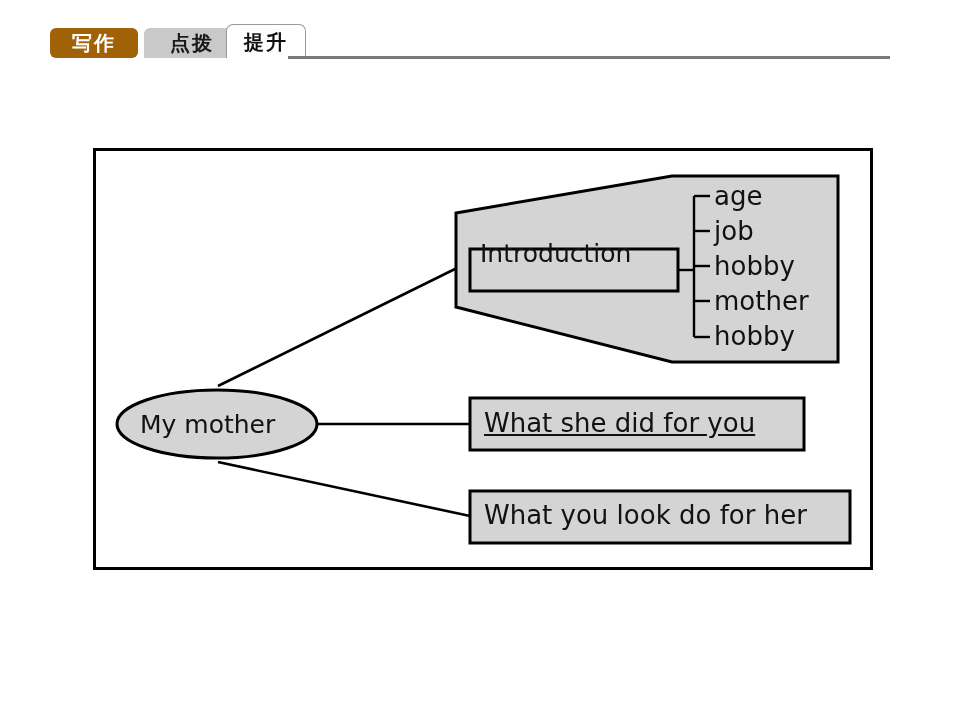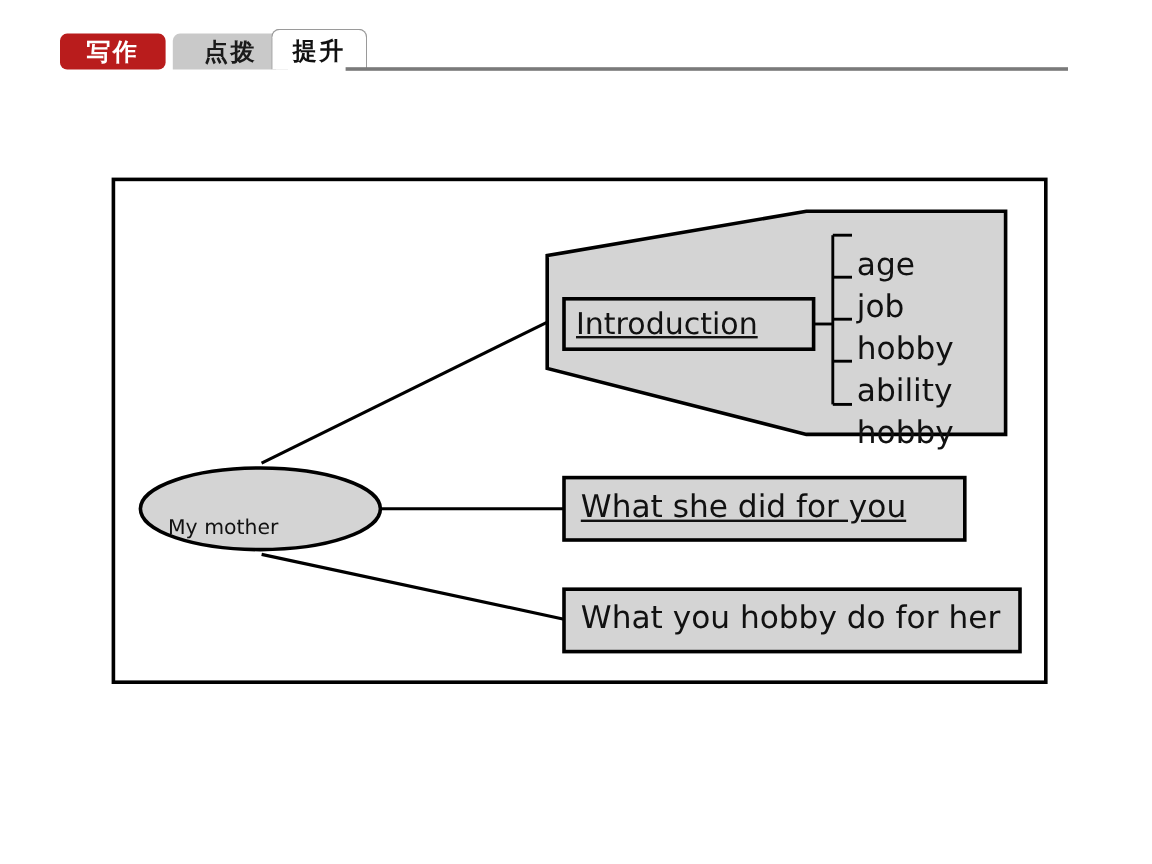--- a/index.html
+++ b/index.html
@@ -31,21 +31,21 @@
     text-align: center;
     font-family: "DejaVu Sans", sans-serif;
     font-weight: bold;
     font-size: 20px;
     letter-spacing: 2px;
     box-sizing: border-box;
   }
   .tab-dark {
     left: 50px;
     width: 88px;
-    background: #b91c1c;
+    background: #a16207;
     color: #ffffff;
     border-radius: 6px 6px 6px 6px;
   }
   .tab-mid {
     left: 144px;
     width: 96px;
     background: #c9c9c9;
     color: #1a1a1a;
     border-radius: 6px 6px 0 0;
   }
@@ -90,33 +90,32 @@
     pointer-events: none;
   }
 
   
   .node-text {
     position: absolute;
     font-family: "DejaVu Sans", sans-serif;
     color: #111111;
     white-space: nowrap;
   }
-  .t-mother  { left: 140px; top: 430px; font-size: 17px; }
-  .t-intro   { left: 480px; top: 255px; font-size: 25px; text-decoration: underline; }
+  .t-mother  { left: 140px; top: 410px; font-size: 25px; }
+  .t-intro   { left: 480px; top: 239px; font-size: 25px; }
   .t-didfor  { left: 484px; top: 408px; font-size: 26px; text-decoration: underline; }
   .t-willdo  { left: 484px; top: 500px; font-size: 26px; }
 
   .bracket-item {
     position: absolute;
     left: 714px;
     font-size: 26px;
     font-family: "DejaVu Sans", sans-serif;
     color: #111111;
     white-space: nowrap;
-    margin-top: 25px;
   }
 </style>
 </head>
 <body>
 
 <div class="tabbar">
   <div class="tab tab-dark">写作</div>
   <div class="tab tab-mid">点拨</div>
   <div class="tab tab-active">提升</div>
   <div class="tab-rule"></div>
@@ -149,19 +148,19 @@
   <ellipse cx="217" cy="424" rx="100" ry="34" fill="#d4d4d4" stroke="#000000" stroke-width="3"></ellipse>
 
   <rect x="470" y="398" width="334" height="52" fill="#d4d4d4" stroke="#000000" stroke-width="3"></rect>
 
   <rect x="470" y="491" width="380" height="52" fill="#d4d4d4" stroke="#000000" stroke-width="3"></rect>
 </svg>
 
 <div class="node-text t-mother">My mother</div>
 <div class="node-text t-intro">Introduction</div>
 <div class="node-text t-didfor">What she did for you</div>
-<div class="node-text t-willdo">What you hobby do for her</div>
+<div class="node-text t-willdo">What you look do for her</div>
 
 <div class="bracket-item" style="top:181px">age</div>
 <div class="bracket-item" style="top:216px">job</div>
 <div class="bracket-item" style="top:251px">hobby</div>
-<div class="bracket-item" style="top:286px">ability</div>
+<div class="bracket-item" style="top:286px">mother</div>
 <div class="bracket-item" style="top:321px">hobby</div>
 
 </body></html>

